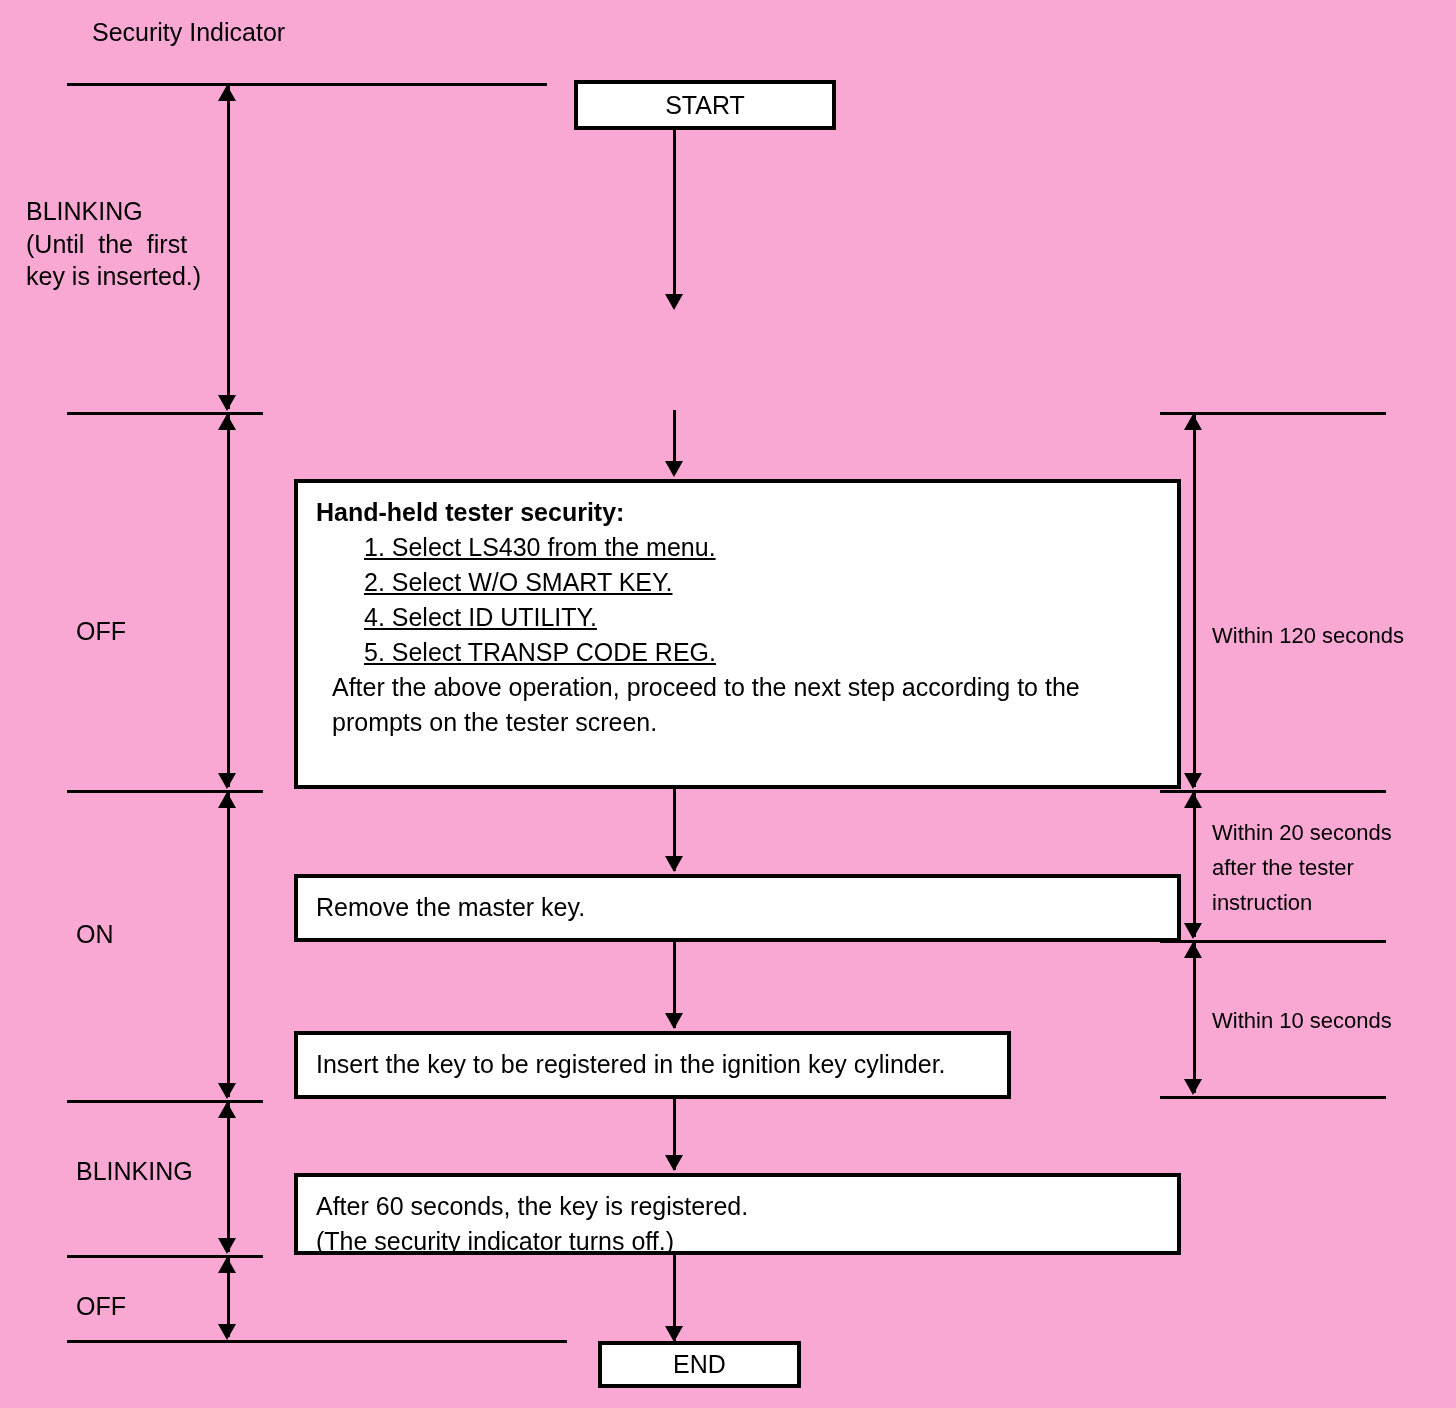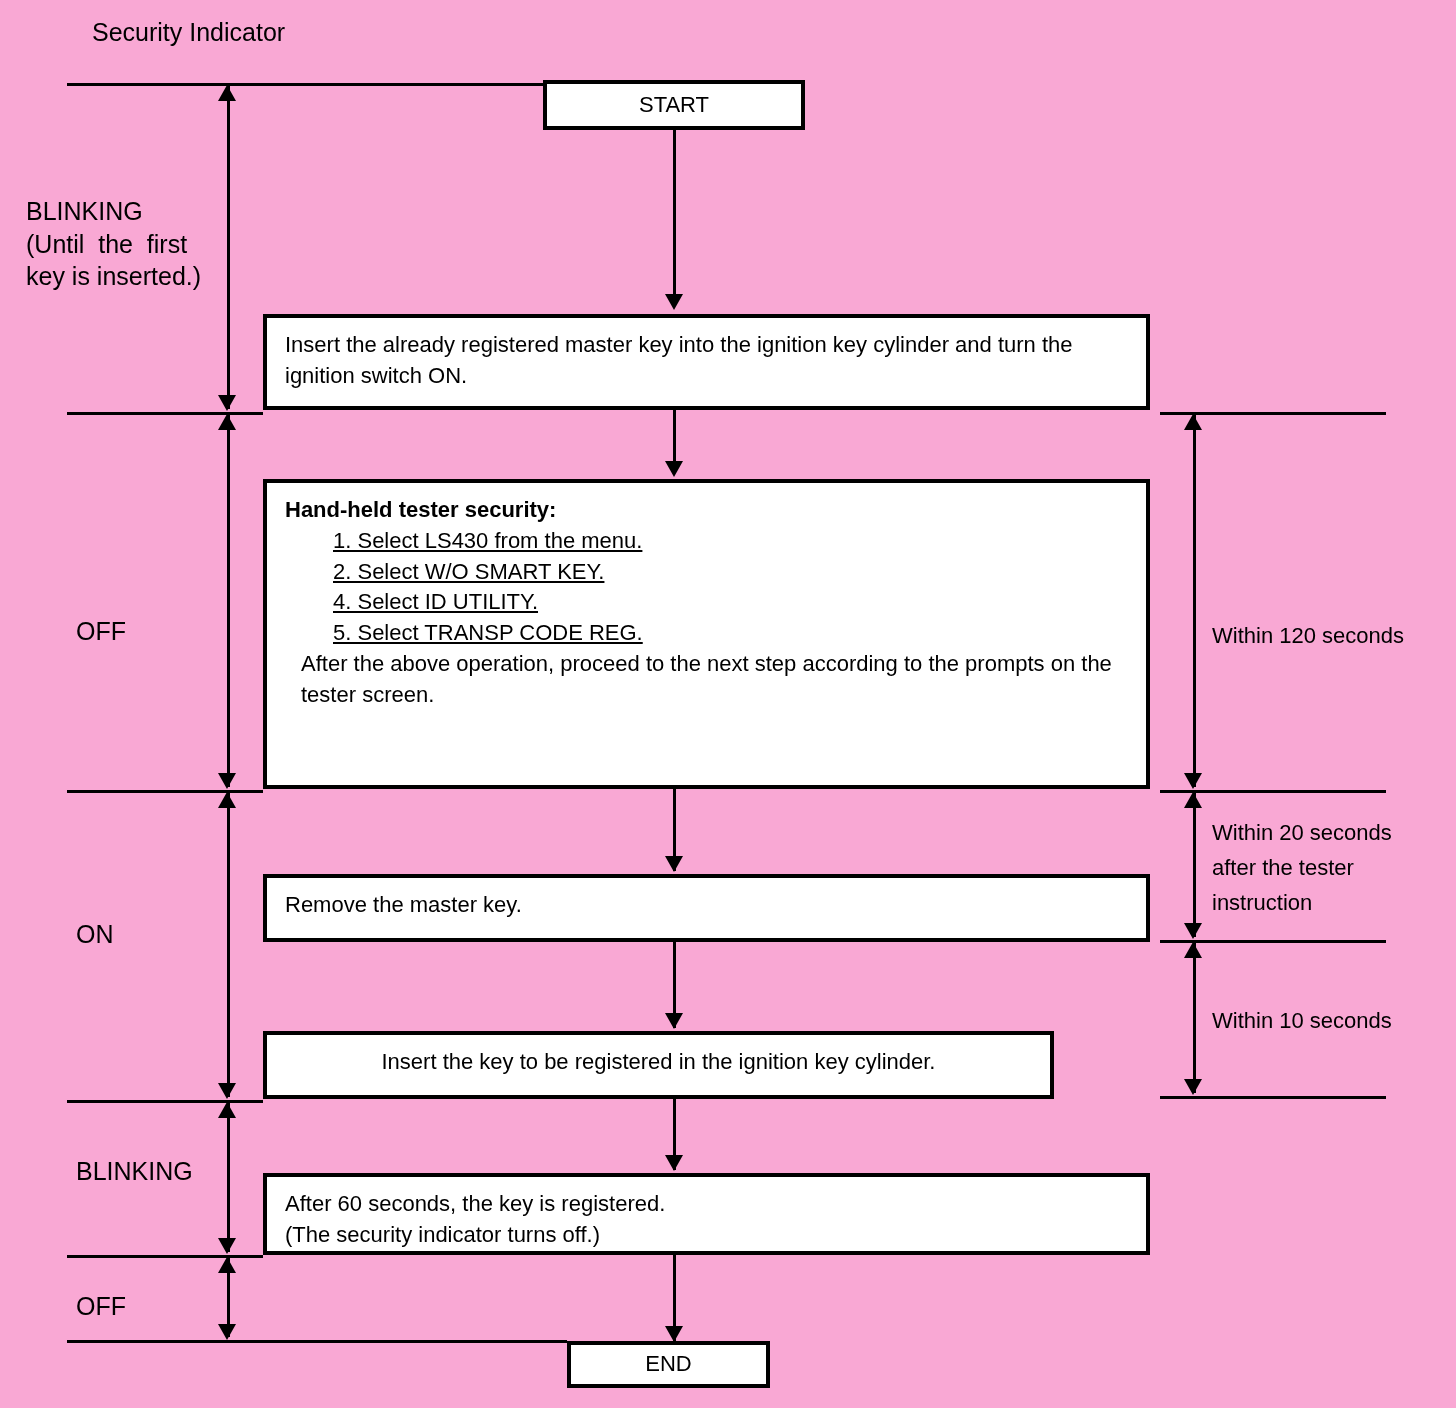--- a/index.html
+++ b/index.html
@@ -36,23 +36,24 @@
   .timing-label {
     font-size: 22px;
     line-height: 1.60;
   }
   
   .fbox {
     position: absolute;
     box-sizing: border-box;
     border: 4px solid #000;
     background: #ffffff;
-    font-size: 22px;
+    font-size: 25px;
     line-height: 1.40;
     color: #000;
+    margin-left: 31px;
   }
   .fbox.terminal {
     border-width: 4px;
     display: flex;
     align-items: center;
     justify-content: center;
   }
   .fbox .pad {
     padding: 12px 18px;
   }
@@ -150,23 +151,20 @@
   <div class="txt state-label" style="left:76px; top:1155px;">BLINKING</div>
   <div class="txt state-label" style="left:76px; top:1290px;">OFF</div>
 
   <div class="fbox terminal" style="left:543px; top:80px; width:262px; height:50px;">
     <span>START</span>
   </div>
 
   <div class="conn" style="left:673px; top:130px; height:172px;"></div>
   <div class="arrowhead-down" style="left:665px; top:294px;"></div>
 
-  <div class="fbox" style="left:263px; top:314px; width:887px; height:96px;">
-    <div class="pad">Insert the already registered master key into the ignition key cylinder and turn the ignition switch ON.</div>
-  </div>
 
   <div class="conn" style="left:673px; top:410px; height:56px;"></div>
   <div class="arrowhead-down" style="left:665px; top:461px;"></div>
 
   <div class="fbox" style="left:263px; top:479px; width:887px; height:310px;">
     <div class="pad">
       <span class="bold-head">Hand-held tester security:</span>
       <ul class="numlist">
         <li>1. Select LS430 from the menu.</li>
         <li>2. Select W/O SMART KEY.</li>
@@ -180,21 +178,21 @@
   <div class="conn" style="left:673px; top:789px; height:82px;"></div>
   <div class="arrowhead-down" style="left:665px; top:856px;"></div>
 
   <div class="fbox" style="left:263px; top:874px; width:887px; height:68px;">
     <div class="pad">Remove the master key.</div>
   </div>
 
   <div class="conn" style="left:673px; top:942px; height:86px;"></div>
   <div class="arrowhead-down" style="left:665px; top:1013px;"></div>
 
-  <div class="fbox" style="left:263px; top:1031px; width:791px; height:68px;text-align:center;">
+  <div class="fbox" style="left:263px; top:1031px; width:717px; height:68px;">
     <div class="pad">Insert the key to be registered in the ignition key cylinder.</div>
   </div>
 
   <div class="conn" style="left:673px; top:1099px; height:71px;"></div>
   <div class="arrowhead-down" style="left:665px; top:1155px;"></div>
 
   <div class="fbox" style="left:263px; top:1173px; width:887px; height:82px;">
     <div class="pad">
       <div>After 60 seconds, the key is registered.</div>
       <div>(The security indicator turns off.)</div>

